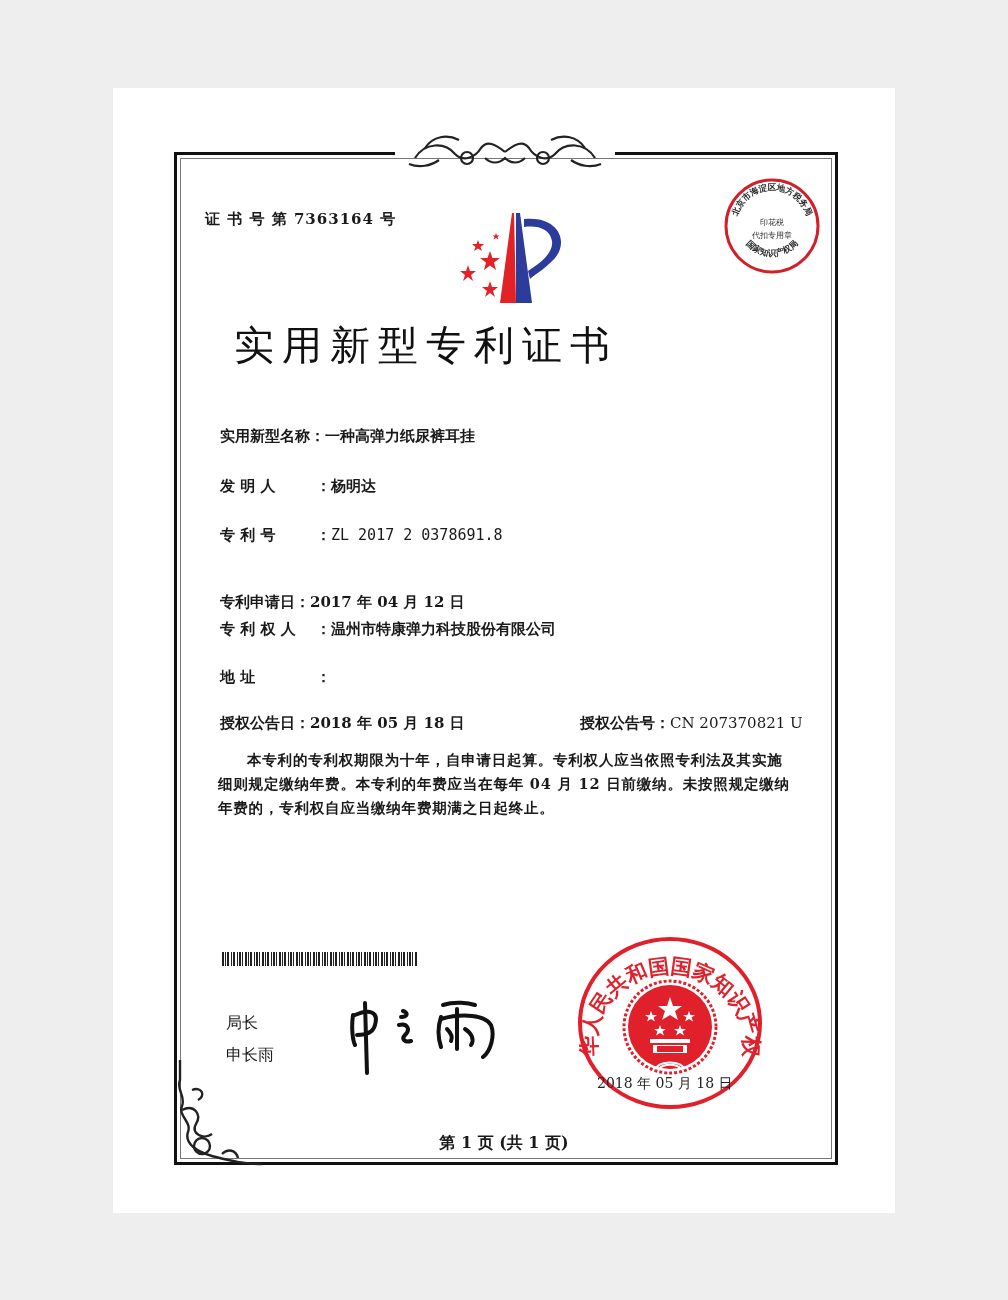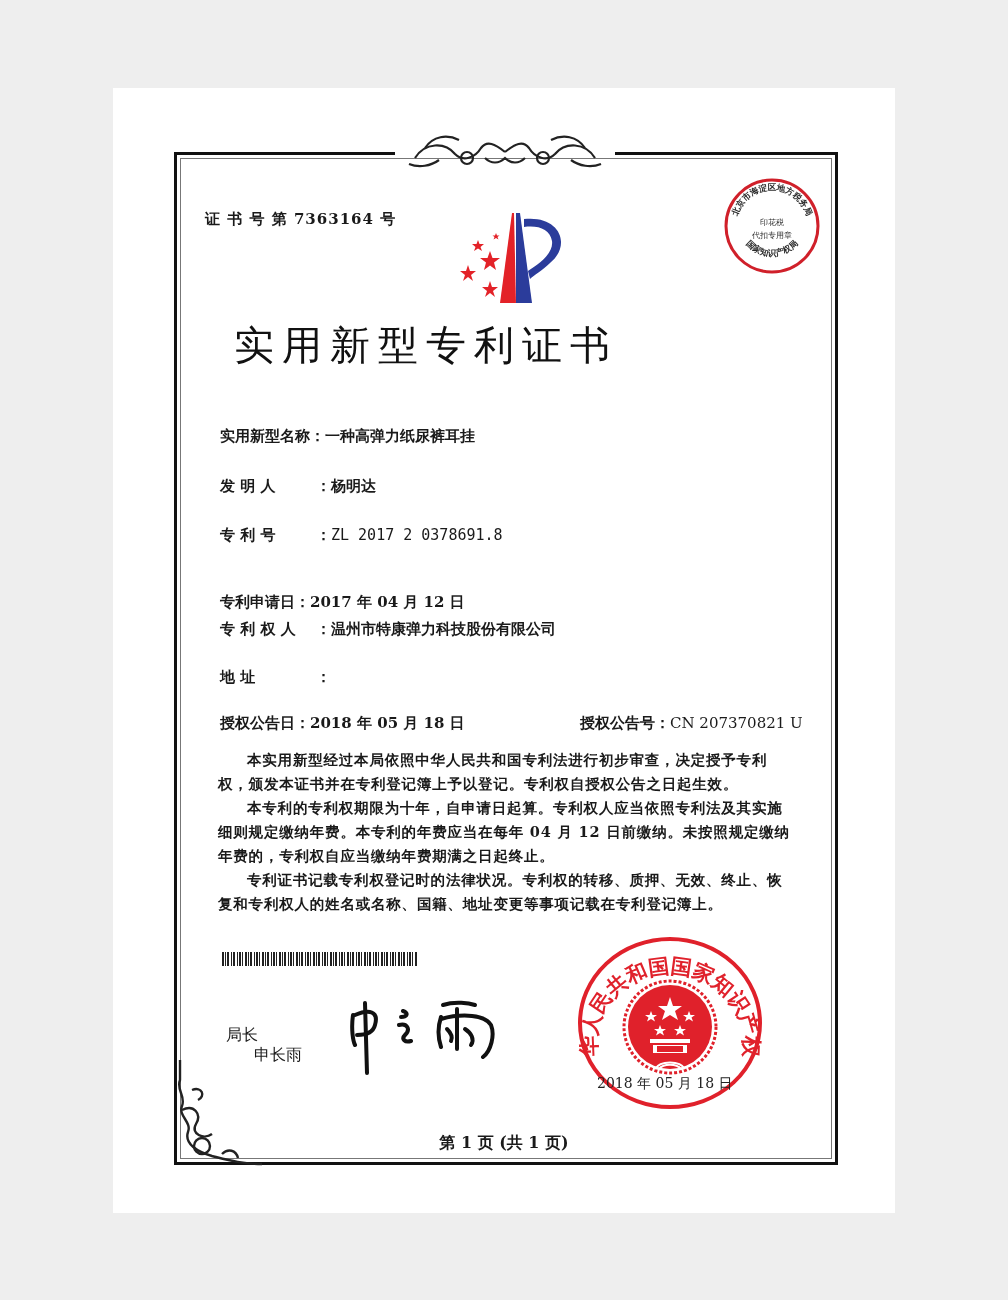--- a/index.html
+++ b/index.html
@@ -41,22 +41,22 @@
   .field .lbl { display: inline-block; }
   .field .val { font-weight: bold; }
   .lbl-spaced { width: 96px; display: flex; justify-content: space-between; }
   .field2 { left: 560px; margin-left: 20px; }
   .body-text {
     position: absolute; left: 218px; top: 748px; width: 575px;
     font-size: 14.5px; font-weight: bold; line-height: 24px; letter-spacing: 0.8px;
   }
   .body-text p { margin: 0; text-indent: 2em; }
   .barcode { position: absolute; left: 222px; top: 952px; width: 196px; height: 14px; }
-  .director-title { position: absolute; left: 226px; top: 1013px; font-family: "DejaVu Sans", sans-serif; font-size: 16px; margin-top: 12px; }
-  .director-name { position: absolute; left: 226px; top: 1045px; font-family: "DejaVu Sans", sans-serif; font-size: 16px; margin-left: 28px; }
+  .director-title { position: absolute; left: 226px; top: 1013px; font-family: "DejaVu Sans", sans-serif; font-size: 16px; }
+  .director-name { position: absolute; left: 226px; top: 1045px; font-family: "DejaVu Sans", sans-serif; font-size: 16px; }
   .signature { position: absolute; left: 345px; top: 995px; width: 170px; height: 80px; }
   .seal { position: absolute; left: 575px; top: 935px; width: 190px; height: 175px; }
   .seal-date {
     position: absolute; left: 597px; top: 1075px; font-size: 14px; color: #222;
   }
   .page-no {
     position: absolute; left: 0; width: 1008px; top: 1133px; text-align: center;
     font-size: 16px; font-weight: bold;
   }
 </style>
@@ -173,23 +173,21 @@
   <span class="lbl">授权公告日：</span>
   <span class="val">2018 年 05 月 18 日</span>
 </div>
 
 <div class="field field2" style="top:714px">
   <span class="lbl">授权公告号：</span>
   <span class="val" style="font-weight:normal">CN 207370821 U</span>
 </div>
 
 <div class="body-text">
-  <p>本实用新型经过本局依照中华人民共和国专利法进行初步审查，决定授予专利权，颁发本证书并在专利登记簿上予以登记。专利权自授权公告之日起生效。</p>
   <p>本专利的专利权期限为十年，自申请日起算。专利权人应当依照专利法及其实施细则规定缴纳年费。本专利的年费应当在每年 04 月 12 日前缴纳。未按照规定缴纳年费的，专利权自应当缴纳年费期满之日起终止。</p>
-  <p>专利证书记载专利权登记时的法律状况。专利权的转移、质押、无效、终止、恢复和专利权人的姓名或名称、国籍、地址变更等事项记载在专利登记簿上。</p>
 </div>
 
 <svg class="barcode" viewBox="0 0 196 14" preserveAspectRatio="none">
   <g fill="#222">
     <rect x="0" y="0" width="2" height="14"></rect>
       <rect x="3" y="0" width="1" height="14"></rect>
       <rect x="5" y="0" width="2" height="14"></rect>
     <rect x="9" y="0" width="1" height="14"></rect>
       <rect x="11" y="0" width="2" height="14"></rect>
       <rect x="15" y="0" width="1" height="14"></rect>

